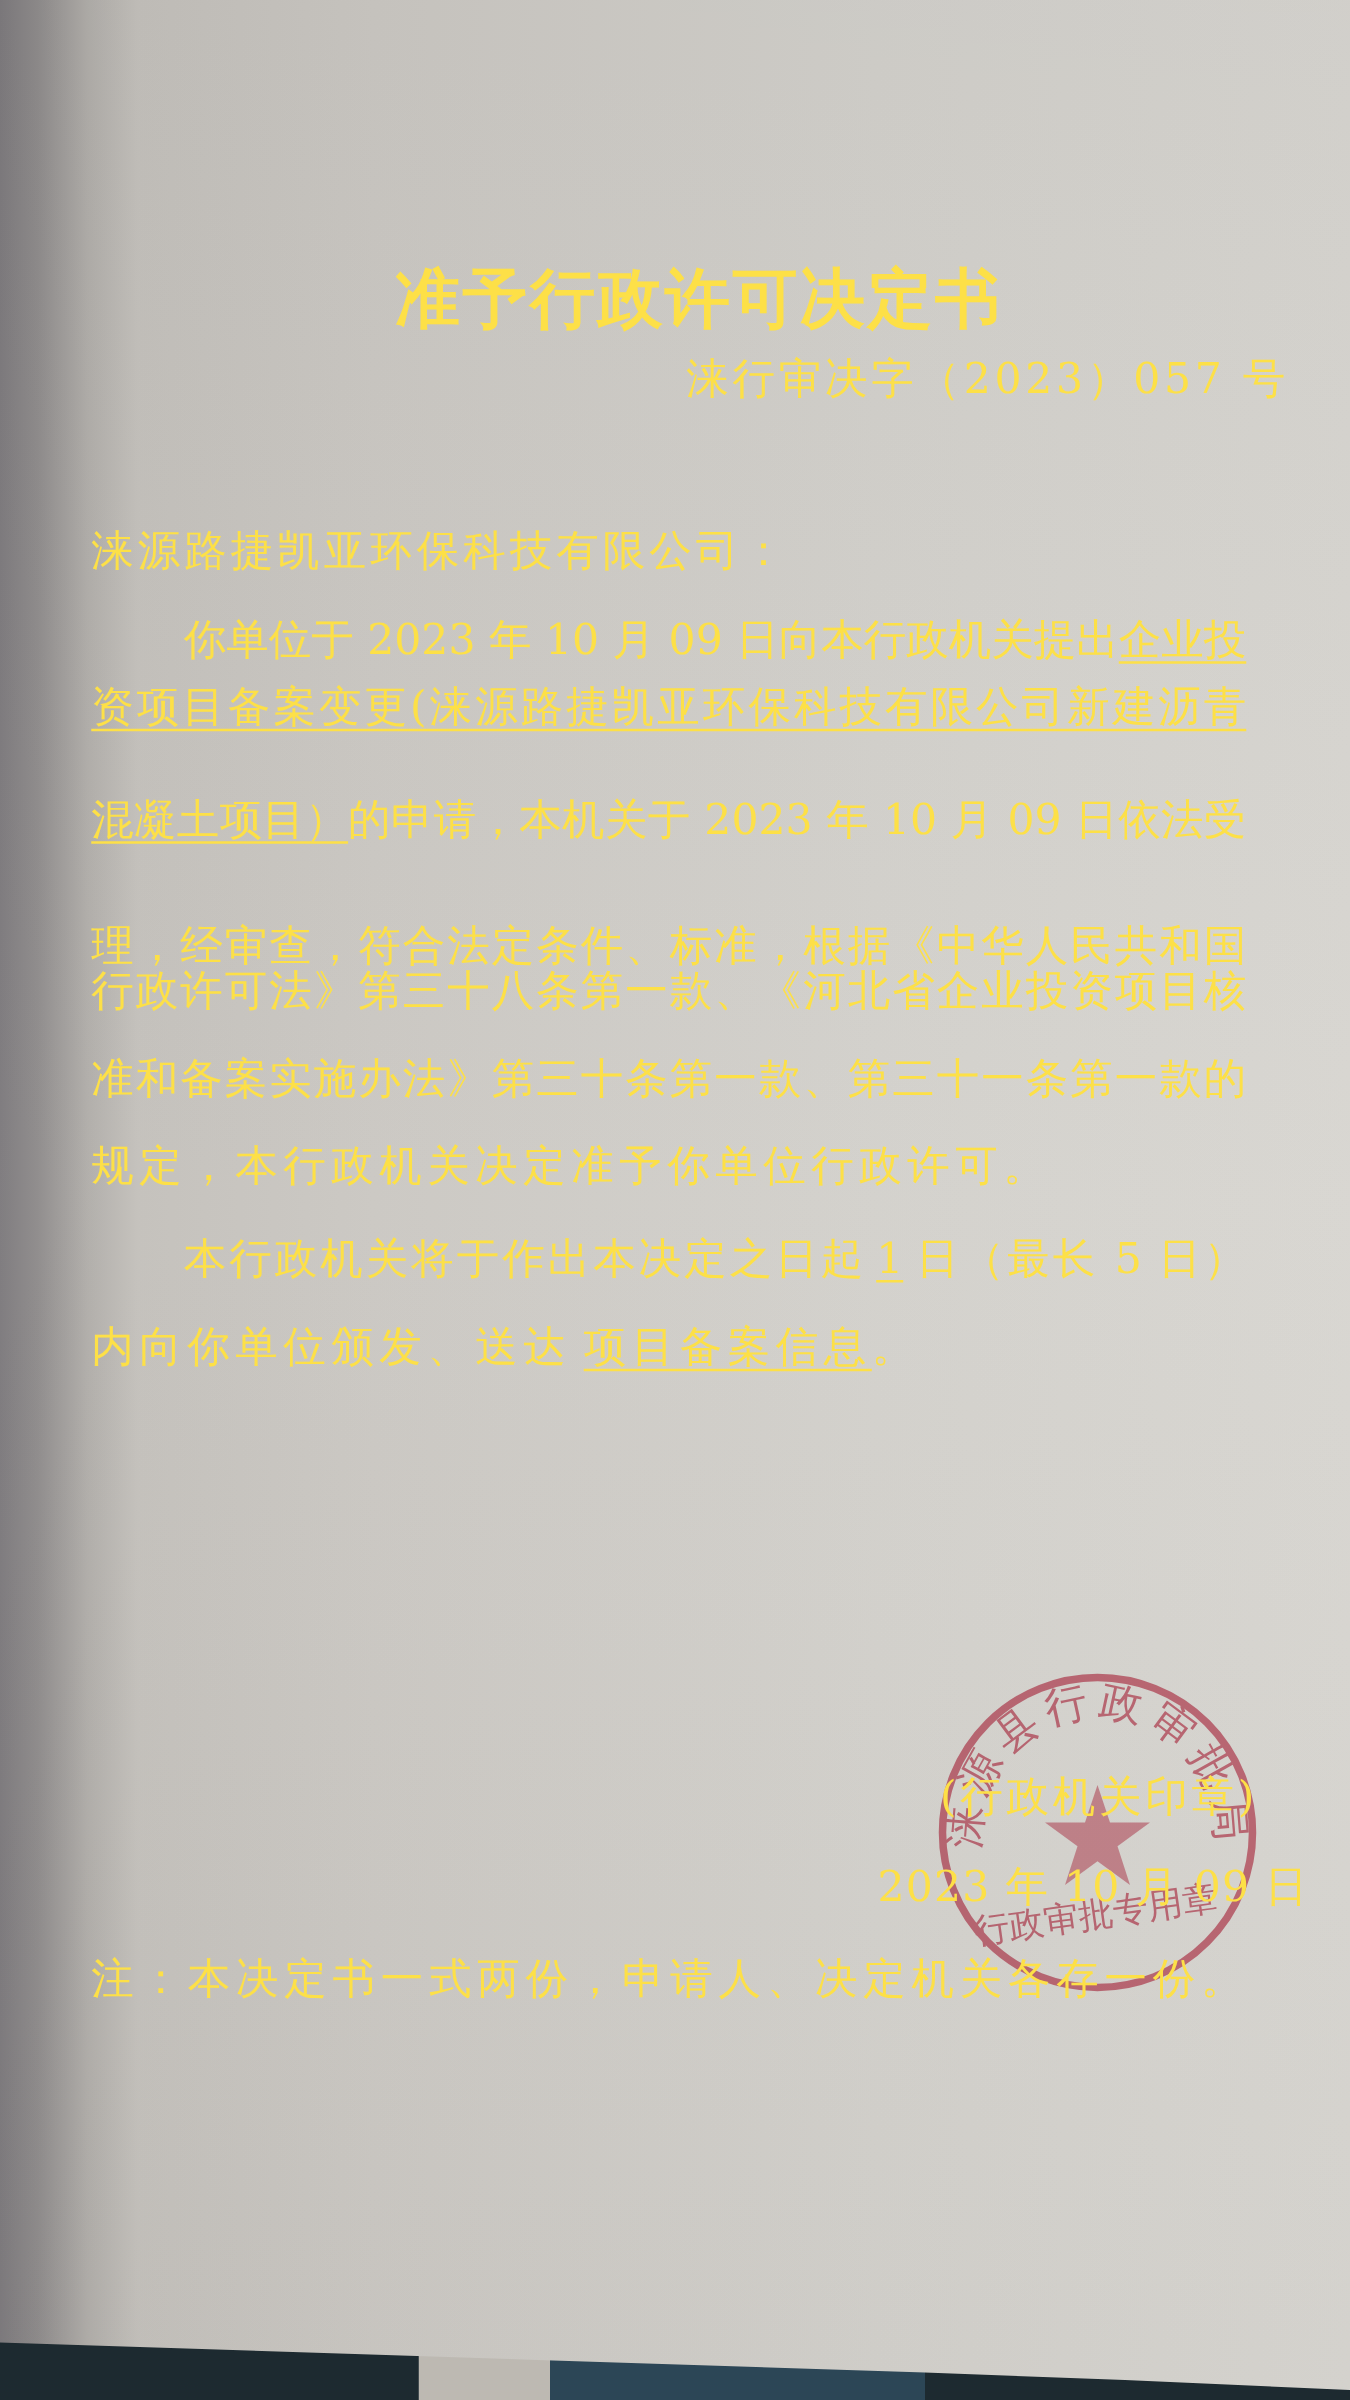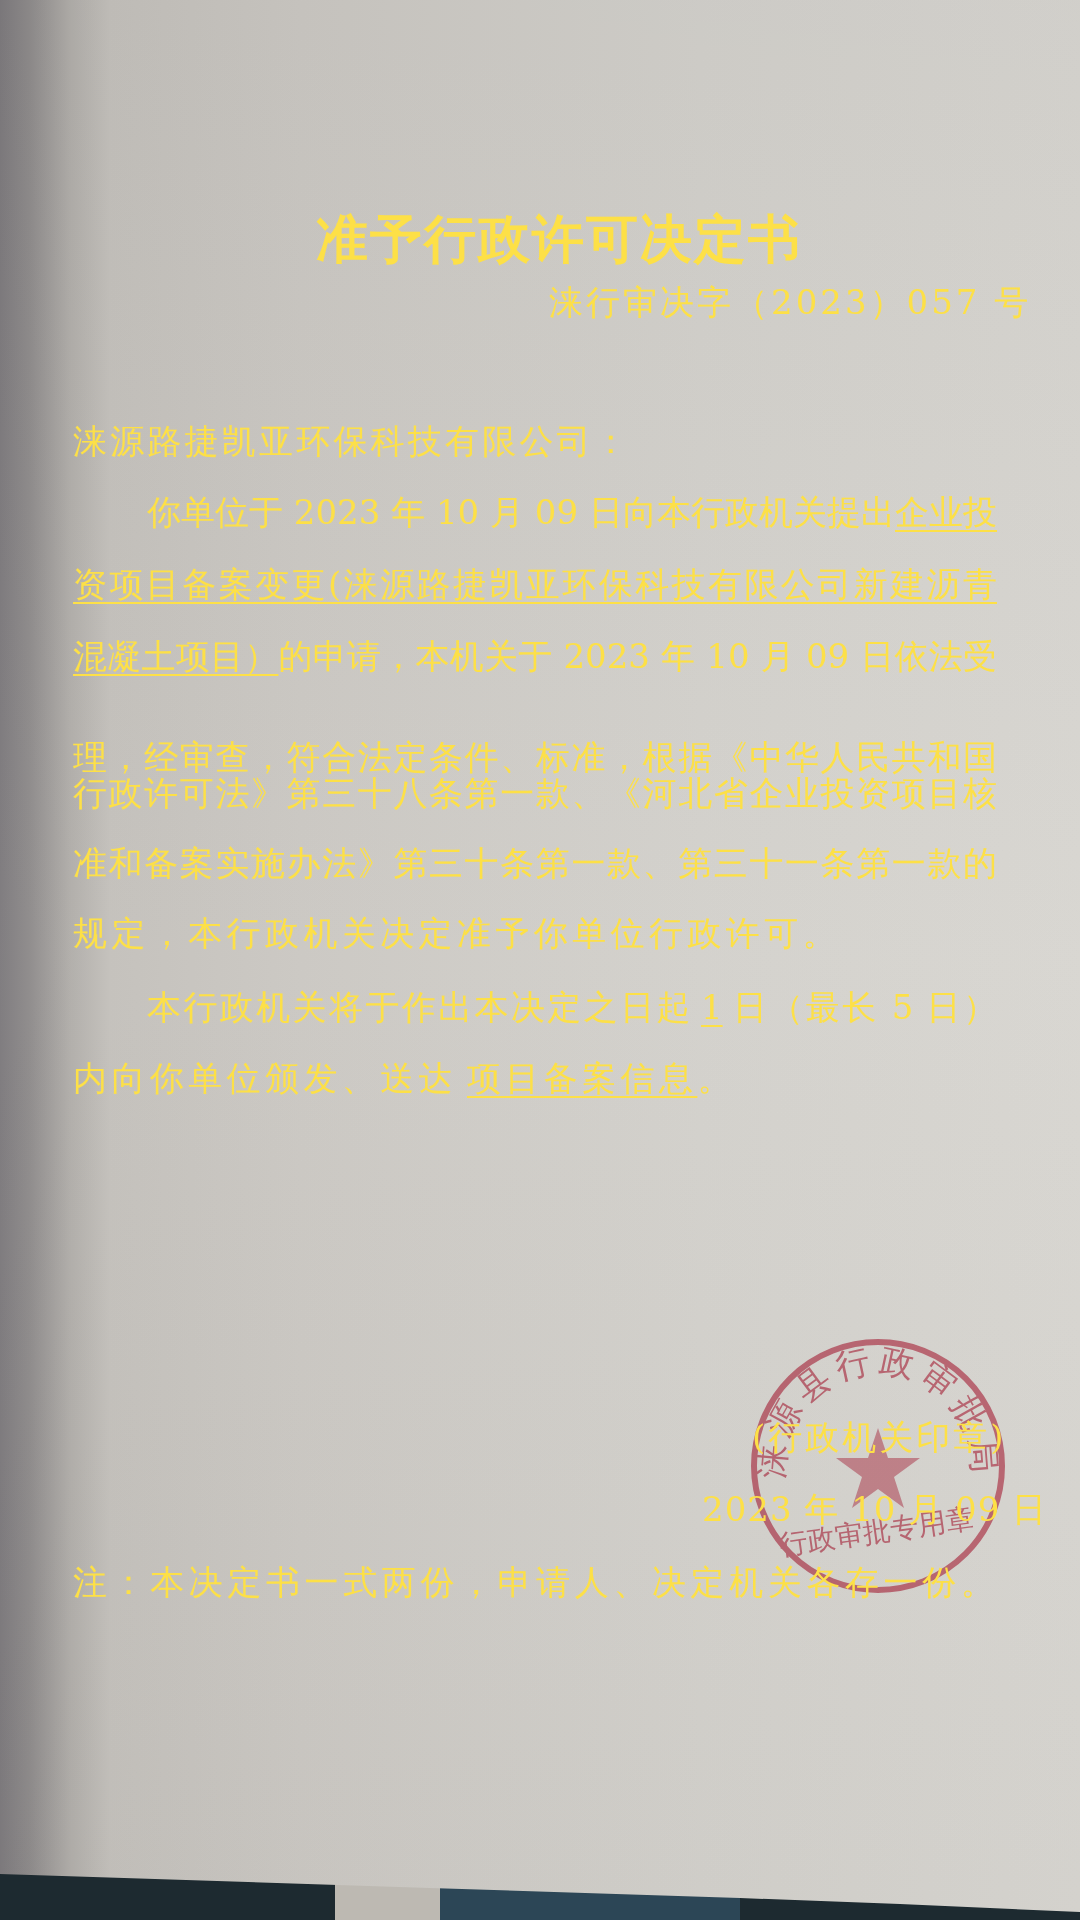--- a/index.html
+++ b/index.html
@@ -51,21 +51,21 @@
 <div class="paper-shade"></div>
 
 <div class="txt title">准予行政许可决定书</div>
 <div class="txt docno">涞行审决字（2023）057 号</div>
 
 <div class="txt line short" style="top:419px;letter-spacing:3.2px;">涞源路捷凯亚环保科技有限公司：</div>
 
 <div class="txt line indent" style="top:490px;">
   <span>你单位于 2023 年 10 月 09 日向本行政机关提出</span><span class="u">企业投</span>
 </div>
-<div class="txt line" style="top:562px;">
+<div class="txt line" style="top:544px;">
   <span class="u">资项目备案变更(涞源路捷凯亚环保科技有限公司新建沥青</span>
 </div>
 <div class="txt line" style="top:634px;">
   <span class="u">混凝土项目）</span><span>的申请，本机关于 2023 年 10 月 09 日依法受</span>
 </div>
 <div class="txt line" style="top:735px;">理，经审查，符合法定条件、标准，根据《中华人民共和国</div>
 <div class="txt line" style="top:771px;">行政许可法》第三十八条第一款、《河北省企业投资项目核</div>
 <div class="txt line" style="top:841px;">准和备案实施办法》第三十条第一款、第三十一条第一款的</div>
 <div class="txt line short" style="top:911px;">规定，本行政机关决定准予你单位行政许可。</div>
 

